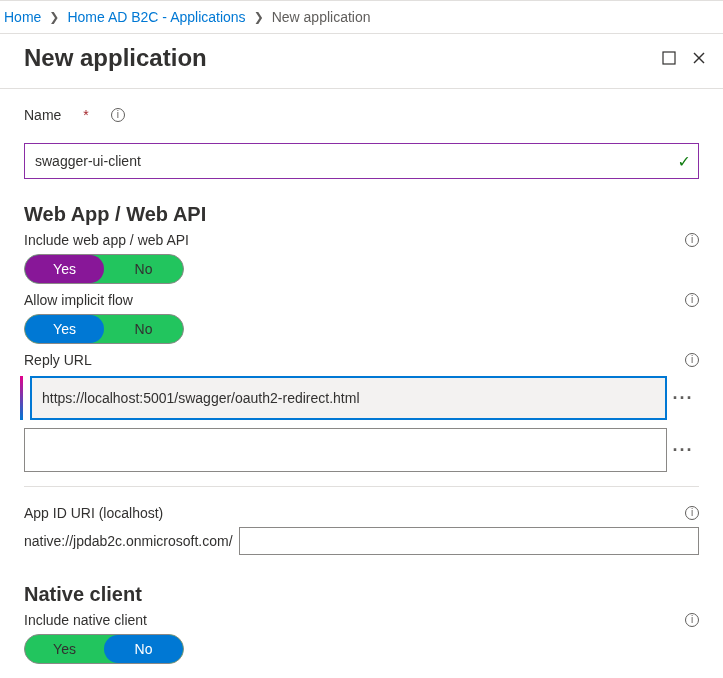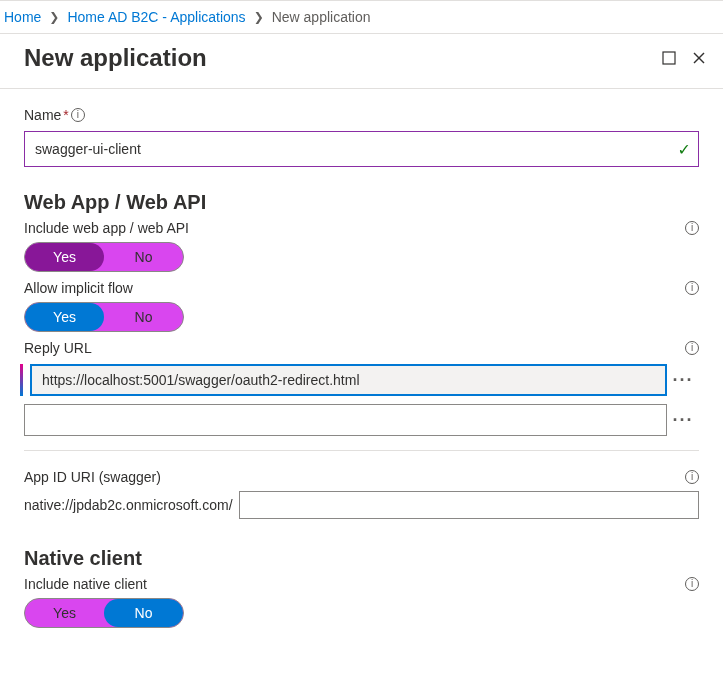--- a/index.html
+++ b/index.html
@@ -26,21 +26,21 @@
     display: flex;
     align-items: center;
     padding: 10px 16px 16px 24px;
     border-bottom: 1px solid #e1dfdd;
   }
   .header h1 { font-size: 24px; font-weight: 600; margin: 0; flex: 1; }
   .header .actions { display: flex; gap: 14px; align-items: center; }
   .header .actions span { cursor: pointer; color: #323130; }
   .icon-btn svg { width: 16px; height: 16px; display:block; }
   .form { padding: 18px 24px; }
-  .field-label { font-size: 14px; margin-bottom: 8px; display:flex; align-items:center; gap:0;}
+  .field-label { font-size: 14px; margin-bottom: 20px; display:flex; align-items:center; gap:20px;}
   .required { color: #a4262c; margin-left: 2px; }
   .info-icon {
     display:inline-block;
     width:14px; height:14px;
     border:1px solid #605e5c; border-radius:50%;
     font-size:10px; line-height:12px; text-align:center;
     color:#605e5c; margin-left:2px;
   }
   .name-input {
     width: 100%;
@@ -55,33 +55,33 @@
   .name-wrap .check {
     position:absolute; right:8px; top:50%; transform:translateY(-50%);
     color:#107c10; font-size:16px;
   }
   .section-title { font-size: 20px; font-weight: 700; margin: 24px 0 6px 0; }
   .sub-label { font-size: 14px; margin: 4px 0 6px 0; display:flex; align-items:center; gap:4px;justify-content:space-between;}
   .toggle {
     display:inline-flex; align-items:stretch;
     border:1px solid #8a8886; border-radius:16px;
     height:30px; width:160px; overflow:hidden;
-    background:#d946ef;
+    background:#22c55e;
   }
   .toggle .opt {
     flex:1; display:flex; align-items:center; justify-content:center;
     font-size:14px; cursor:pointer; color:#323130;
   }
   .toggle .opt.active-purple { background:#881798; color:#fff; border-radius:16px;}
   .toggle .opt.active-blue { background:#0078d4; color:#fff; border-radius:16px;}
   .block { margin-top: 8px; }
   .reply-rows { margin-top: 8px; }
   .reply-row { display:flex; align-items:stretch; margin-bottom:8px; }
   .reply-row input {
-    flex:1; height:32px; padding:0 10px; font-size:14px;
+    flex:1; height:44px; padding:0 10px; font-size:14px;
     border:1px solid #8a8886; color:#323130; outline:none;
   }
   .reply-row.focused {
     position:relative;
   }
   .reply-row.focused::before {
     content:""; position:absolute; left:-4px; top:0; bottom:0;
     width:3px; background: linear-gradient(#e3008c,#0078d4);
   }
   .reply-row.focused input {
@@ -176,21 +176,21 @@
       <div class="reply-row">
         <input type="text" value="" style="">
         <div class="more">···</div>
       </div>
     </div>
   </div>
 
   <hr class="hr">
 
   <div class="sub-label">
-    <span>App ID URI (swagger)</span>
+    <span>App ID URI (localhost)</span>
     <span class="info-icon">i</span>
   </div>
   <div class="uri-row">
     <span class="uri-prefix">native://jpdab2c.onmicrosoft.com/</span>
     <input type="text" value="" style="">
   </div>
 
   <div class="section-title" style="margin-top:28px">Native client</div>
   <div class="sub-label">
     <span>Include native client</span>

